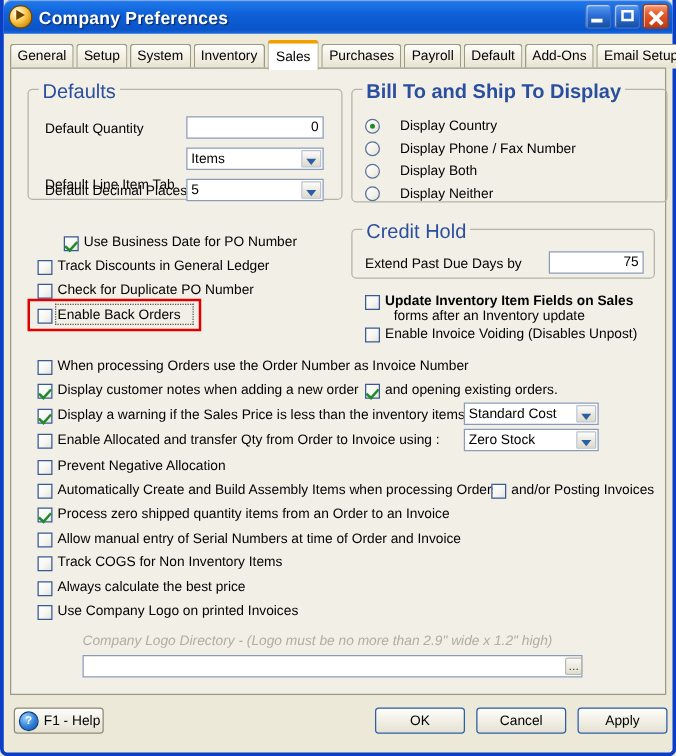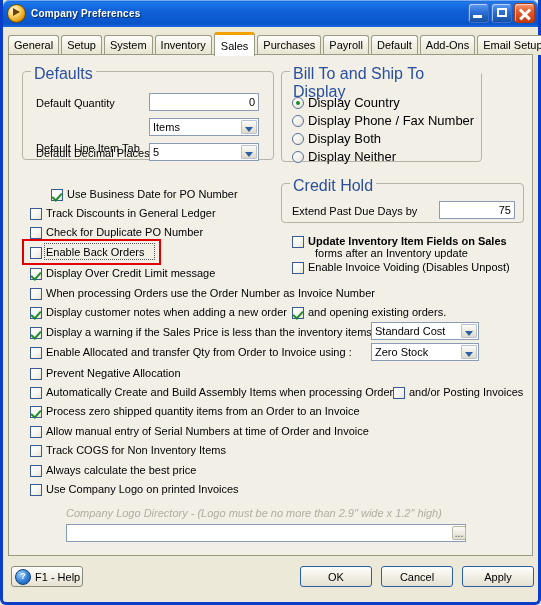--- a/index.html
+++ b/index.html
@@ -32,21 +32,21 @@
     border:1px solid #6a4a00;
     position:relative;flex:none;
   }
   .title-icon:after{
     content:"";position:absolute;left:5px;top:3px;
     border-left:7px solid #6b4400;
     border-top:4.5px solid transparent;
     border-bottom:4.5px solid transparent;
   }
   .title-text{
-    color:#fff;font-weight:bold;font-size:10px;
+    color:#fff;font-weight:bold;font-size:14px;
     text-shadow:1px 1px 1px rgba(0,0,0,.55);
     letter-spacing:.2px;
   }
   .tb-buttons{position:absolute;right:3px;top:3px;display:flex;gap:2px;}
   .tb-btn{
     width:21px;height:20px;border-radius:3px;
     border:1px solid #3a6fd0;
     box-sizing:border-box;
     position:relative;
     background:linear-gradient(to bottom,#5b9cf0 0%,#2d6fd8 45%,#17509f 100%);
@@ -150,21 +150,21 @@
   .rbbox{
     width:12px;height:12px;flex:none;border-radius:50%;box-sizing:border-box;
     border:1px solid #5a7096;
     background:linear-gradient(135deg,#fff 0%,#f2f1ea 60%,#e2e0d4 100%);
     position:relative;
   }
   .rbbox.on:after{
     content:"";position:absolute;left:3px;top:3px;width:4px;height:4px;border-radius:50%;
     background:#1f8a2a;
   }
-  .rbtext{margin-left:4px;font-size:13px;color:#000;}
+  .rbtext{margin-left:16px;font-size:11px;color:#000;}
   .focusring{
     position:absolute;border:1px dotted #555;box-sizing:border-box;
   }
   .redbox{
     position:absolute;border:2px solid #e00000;box-sizing:border-box;
   }
   .hint{
     position:absolute;font-style:italic;color:#b0aea0;font-size:11px;white-space:nowrap;
   }
   .browsebtn{
@@ -242,21 +242,21 @@
     <div class="combo" style="left:140px;top:63px;width:110px;height:18px;">
       <span>Items</span>
       <span class="arrowbox"></span>
     </div>
     <span class="lbl" style="left:27px;top:92px;">Default Decimal Places</span>
     <div class="combo" style="left:140px;top:88px;width:110px;height:18px;">
       <span>5</span>
       <span class="arrowbox"></span>
     </div>
 
-    <div class="group" style="left:272px;top:16px;width:201px;height:91px;">
+    <div class="group" style="left:272px;top:16px;width:253px;height:91px;font-weight:bold;">
       <span class="legend">Bill To and Ship To Display</span>
     </div>
     <div class="rb" style="left:283px;top:40px;">
       <span class="rbbox on"></span>
       <span class="rbtext">Display Country</span>
     </div>
     <div class="rb" style="left:283px;top:58px;">
       <span class="rbbox"></span>
       <span class="rbtext">Display Phone / Fax Number</span>
     </div>
@@ -280,24 +280,20 @@
     <div class="cb" style="left:21px;top:171px;">
       <span class="cbbox"></span>
       <span class="cbtext">Check for Duplicate PO Number</span>
     </div>
     <div class="cb" style="left:21px;top:191px;">
       <span class="cbbox"></span>
       <span class="cbtext">Enable Back Orders</span>
     </div>
     <div class="focusring" style="left:35px;top:188px;width:111px;height:17px;"></div>
     <div class="redbox" style="left:13px;top:184px;width:139px;height:26px;"></div>
-    <div class="cb" style="left:21px;top:212px;">
-      <span class="cbbox on"></span>
-      <span class="cbtext">Display Over Credit Limit message</span>
-    </div>
 
     <div class="group" style="left:272px;top:128px;width:243px;height:40px;">
       <span class="legend">Credit Hold</span>
     </div>
     <span class="lbl" style="left:283px;top:150px;">Extend Past Due Days by</span>
     <input class="txtbox right" style="left: 430px; top: 146px; width: 76px; height: 18px;" value="75">
 
     <div class="cb" style="left:283px;top:180px;font-weight:bold;">
       <span class="cbbox"></span>
       <span class="cbtext">Update Inventory Item Fields on Sales</span>

